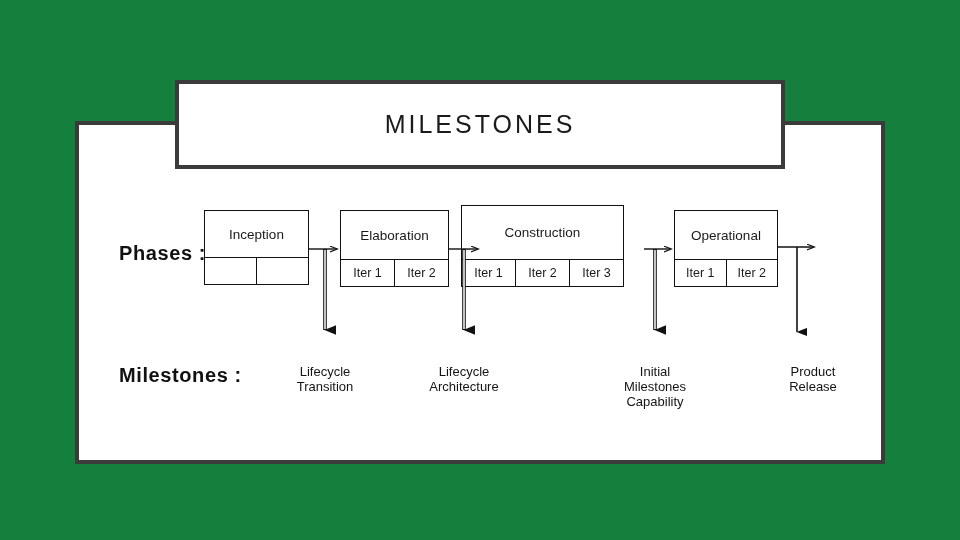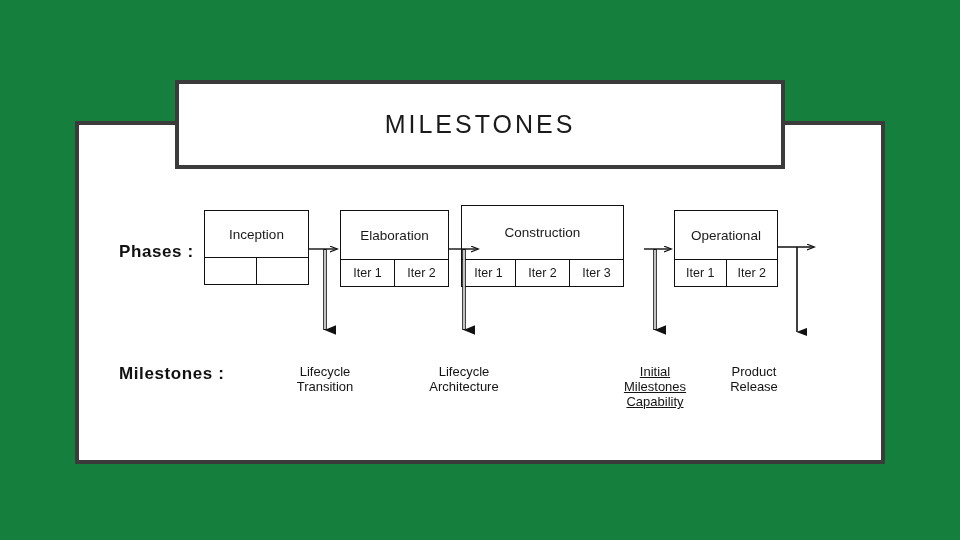--- a/index.html
+++ b/index.html
@@ -48,21 +48,21 @@
   #title-text {
     font-size: 25px;
     letter-spacing: 3px;
     color: #1a1a1a;
     font-weight: 400;
     white-space: nowrap;
   }
   
   .row-label {
     position: absolute;
-    font-size: 17px;
+    font-size: 20px;
     font-weight: bold;
     color: #111111;
     letter-spacing: 0.6px;
     white-space: nowrap;
   }
   #label-phases { left: 119px; top: 242px; }
   #label-milestones { left: 119px; top: 364px; }
 
   
   .phase-box {
@@ -121,22 +121,22 @@
     position: absolute;
     text-align: center;
     font-size: 13px;
     line-height: 15px;
     color: #141414;
     white-space: nowrap;
     transform: translateX(-50%);
   }
   #ms-0 { left: 325px; top: 364px; }
   #ms-1 { left: 464px; top: 364px; }
-  #ms-2 { left: 655px; top: 364px; text-decoration: underline; }
-  #ms-3 { left: 754px; top: 364px; }
+  #ms-2 { left: 655px; top: 364px; }
+  #ms-3 { left: 813px; top: 364px; }
 </style>
 </head>
 <body>
 
 <div id="slide">
 
   <div id="outer-frame"></div>
 
   <div id="title-banner">
     <span id="title-text">MILESTONES</span>

